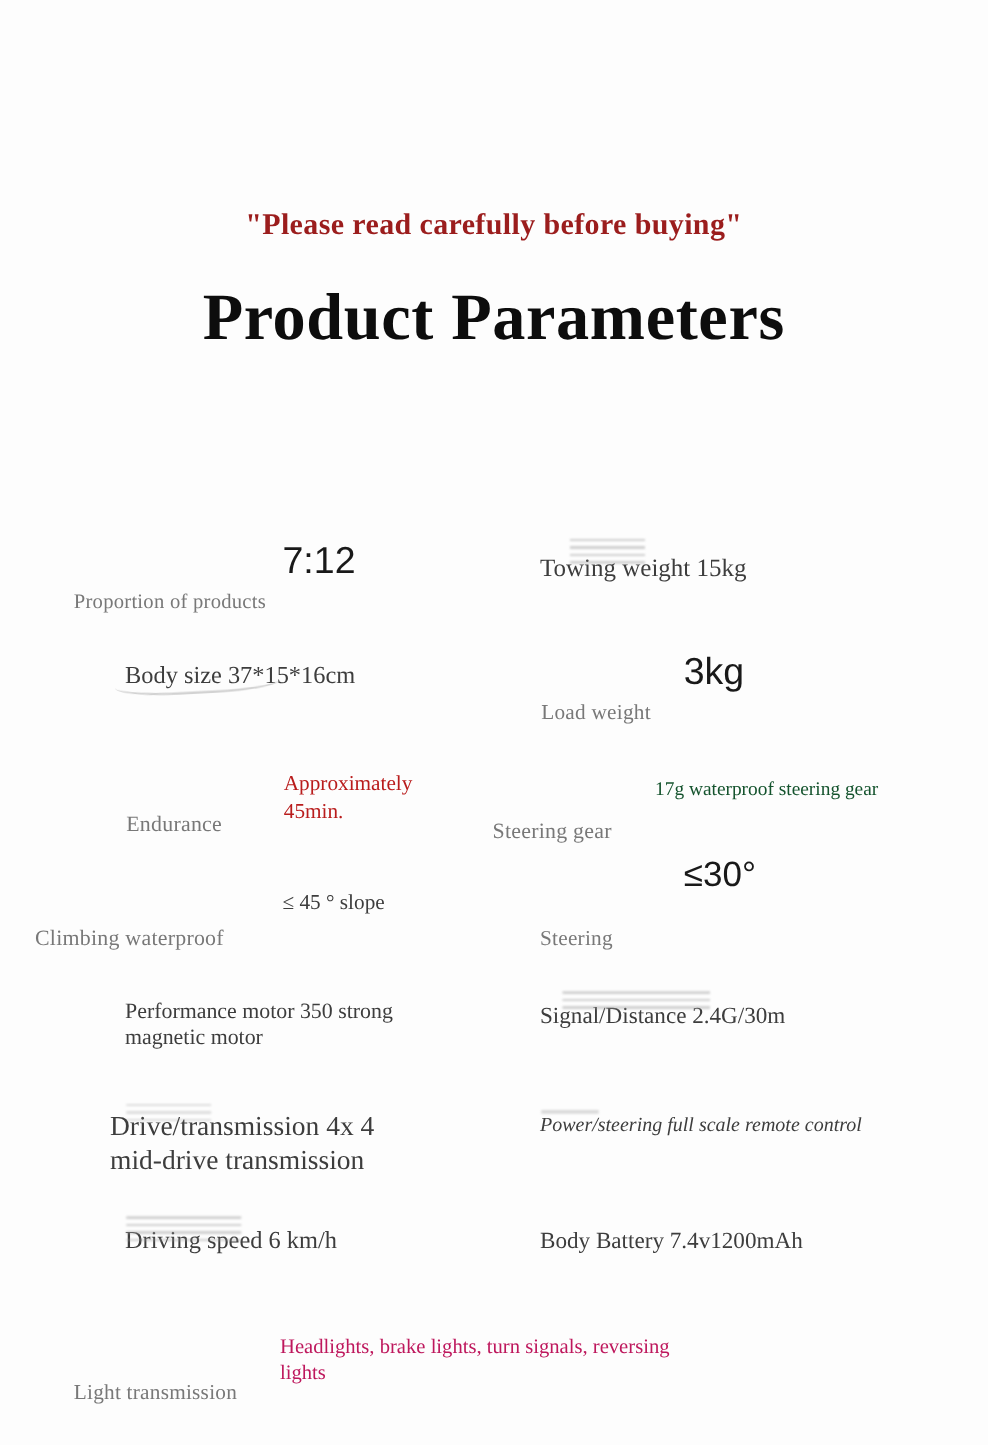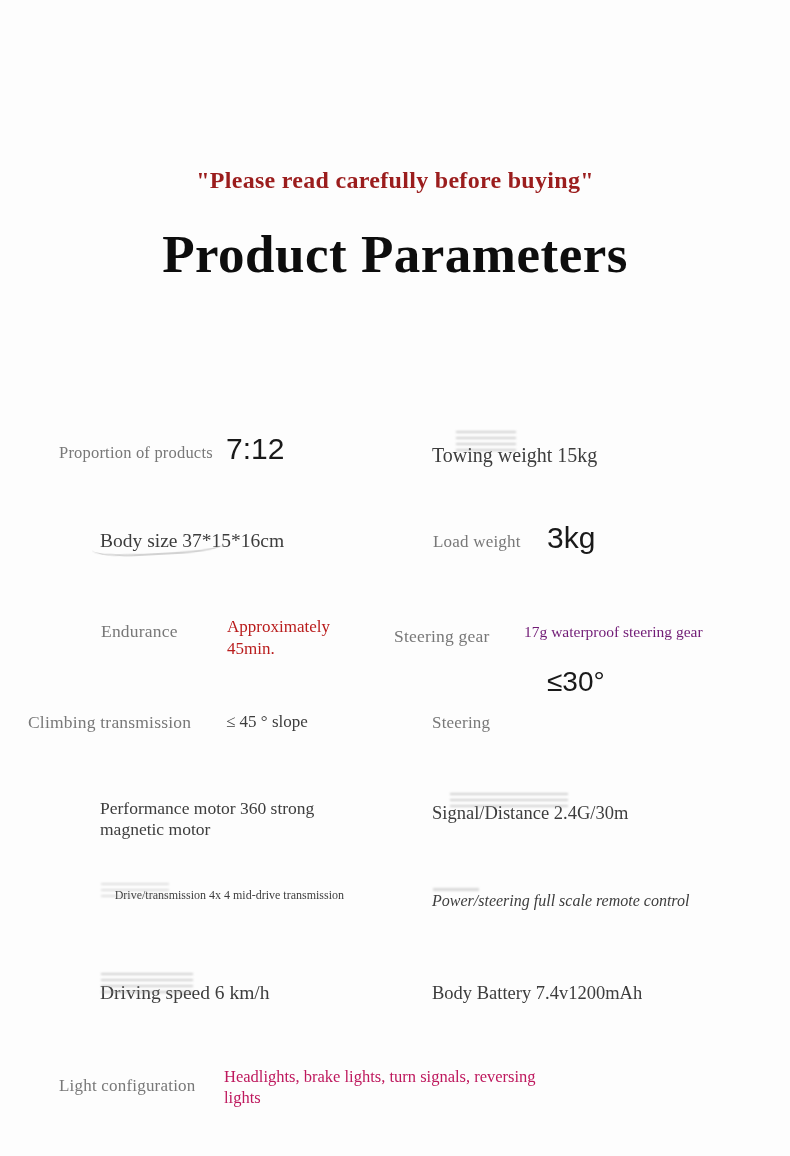--- a/index.html
+++ b/index.html
@@ -13,44 +13,44 @@
   
   .notice{
     left:0;top:167px;width:790px;text-align:center;
     font-size:24px;font-weight:bold;color:#9b1d1d;letter-spacing:.3px;
   }
   .title{
     left:0;top:224px;width:790px;text-align:center;
     font-size:53px;font-weight:bold;color:#0d0d0d;letter-spacing:.5px;
   }
   
-  .lbl{color:#787878;font-size:17.5px;letter-spacing:.2px;}
+  .lbl{color:#787878;font-size:17.5px;letter-spacing:.2px;margin-top:28px;}
   .val{color:#3d3d3d;}
   .big{font-family:"Liberation Sans", sans-serif;color:#191919;}
   
   .l1-label{left:59px;top:443px;font-size:16.5px;}
   .l1-value{left:226px;top:432px;font-size:30px;}
   .l2-value{left:100px;top:530px;font-size:19.5px;}
   .l3-label{left:101px;top:621px;}
   .l3-value{left:227px;top:616px;width:140px;font-size:17px;line-height:1.28;color:#b91c1c;}
   .l4-label{left:28px;top:712px;}
   .l4-value{left:226px;top:712px;font-size:17px;}
   .l5-value{left:100px;top:798px;width:256px;font-size:17.5px;line-height:1.22;}
-  .l6-value{left:108px;top:888px;width:236px;font-size:12px;line-height:1.22;text-align:right;}
+  .l6-value{left:88px;top:888px;width:236px;font-size:22px;line-height:1.22;}
   .l7-value{left:100px;top:982px;font-size:19.5px;}
   .l8-label{left:59px;top:1076px;font-size:17px;}
   .l8-value{left:224px;top:1067px;width:318px;font-size:16.5px;line-height:1.25;color:#be185d;}
   
   .r1-value{left:432px;top:444px;font-size:20px;}
   .r2-label{left:433px;top:532px;font-size:17px;}
   .r2-value{left:547px;top:521px;font-size:30px;text-align:right;}
   .r3-label{left:394px;top:626px;text-align:center;}
-  .r3-value{left:524px;top:623px;font-size:15.5px;color:#701a75;}
+  .r3-value{left:524px;top:623px;font-size:15.5px;color:#14532d;}
   .r4-label{left:432px;top:713px;font-size:17px;}
-  .r4-value{left:547px;top:666px;font-size:28px;}
+  .r4-value{left:547px;top:684px;font-size:28px;}
   .r5-value{left:432px;top:803px;font-size:18.5px;}
   .r6-value{left:432px;top:892px;font-size:16px;font-style:italic;}
   .r7-value{left:432px;top:983px;font-size:18.5px;}
   
   .smudge{
     position:absolute;opacity:.45;filter:blur(1px);
     background:repeating-linear-gradient(180deg,#9a9a9a 0 2px,transparent 2px 6px);
   }
   .sm-towing{left:456px;top:431px;width:60px;height:20px;}
   .sm-signal{left:450px;top:793px;width:118px;height:18px;}
@@ -71,32 +71,32 @@
 
 <div class="abs lbl l1-label">Proportion of products</div>
 <div class="abs big l1-value">7:12</div>
 
 <div class="abs val l2-value">Body size 37*15*16cm</div>
 <div class="swoosh"></div>
 
 <div class="abs lbl l3-label">Endurance</div>
 <div class="abs val l3-value wrap">Approximately 45min.</div>
 
-<div class="abs lbl l4-label">Climbing transmission</div>
+<div class="abs lbl l4-label">Climbing waterproof</div>
 <div class="abs val l4-value">≤ 45 ° slope</div>
 
-<div class="abs val l5-value wrap">Performance motor 360 strong magnetic motor</div>
+<div class="abs val l5-value wrap">Performance motor 350 strong magnetic motor</div>
 
 <div class="abs val l6-value wrap">Drive/transmission 4x 4 mid-drive transmission</div>
 <div class="smudge sm-drive"></div>
 
 <div class="abs val l7-value">Driving speed 6 km/h</div>
 <div class="smudge sm-driving"></div>
 
-<div class="abs lbl l8-label">Light configuration</div>
+<div class="abs lbl l8-label">Light transmission</div>
 <div class="abs val l8-value wrap">Headlights, brake lights, turn signals, reversing lights</div>
 
 <div class="abs val r1-value">Towing weight 15kg</div>
 <div class="smudge sm-towing"></div>
 
 <div class="abs lbl r2-label">Load weight</div>
 <div class="abs big r2-value">3kg</div>
 
 <div class="abs lbl r3-label">Steering gear</div>
 <div class="abs val r3-value">17g waterproof steering gear</div>

